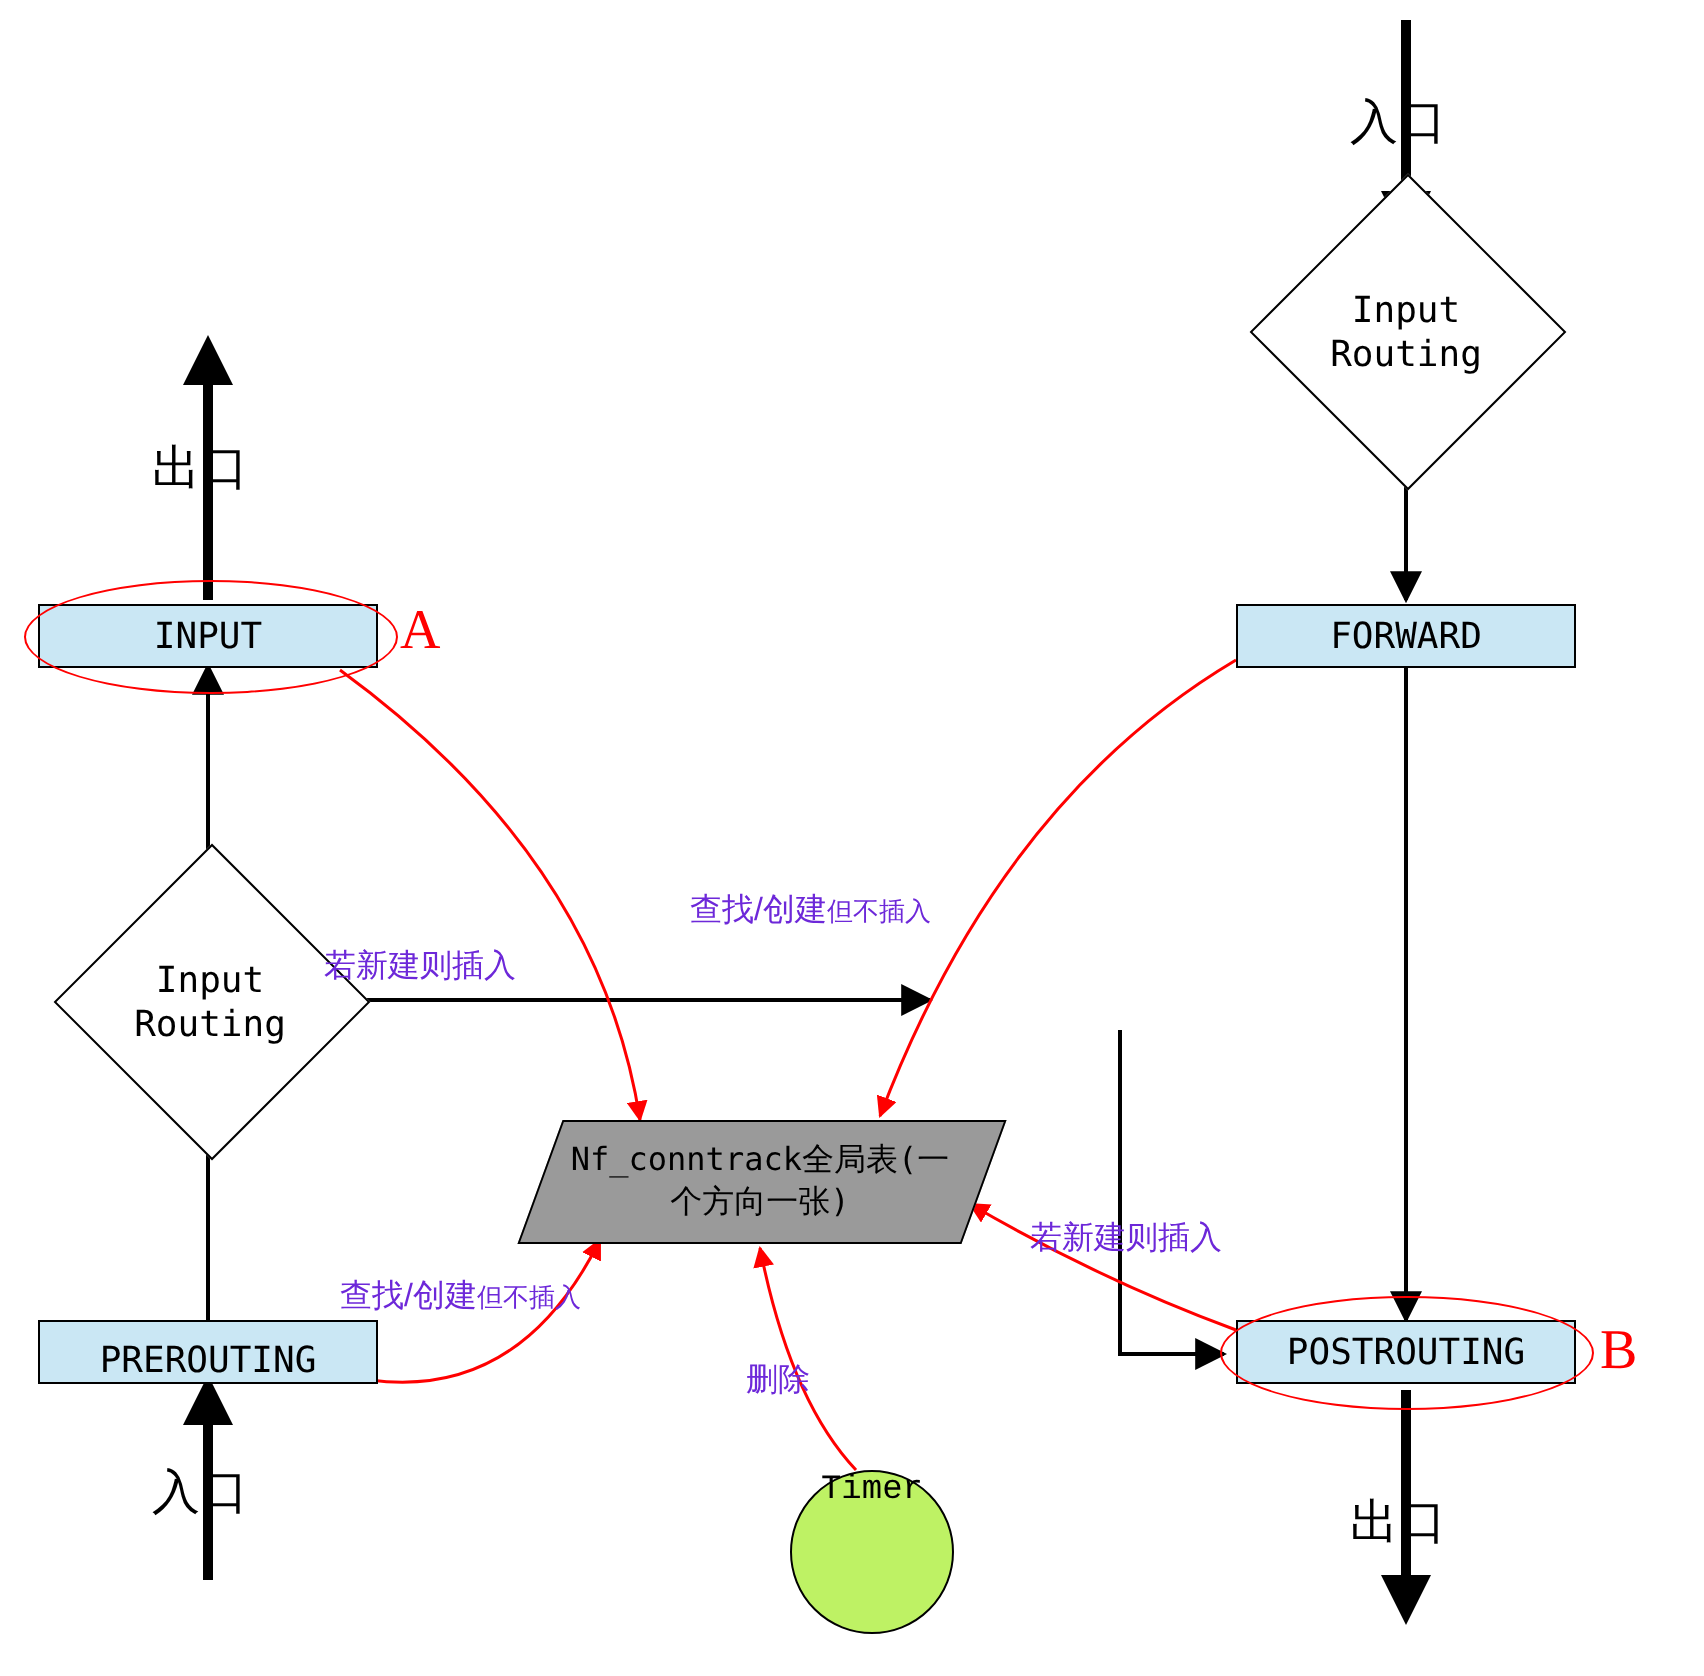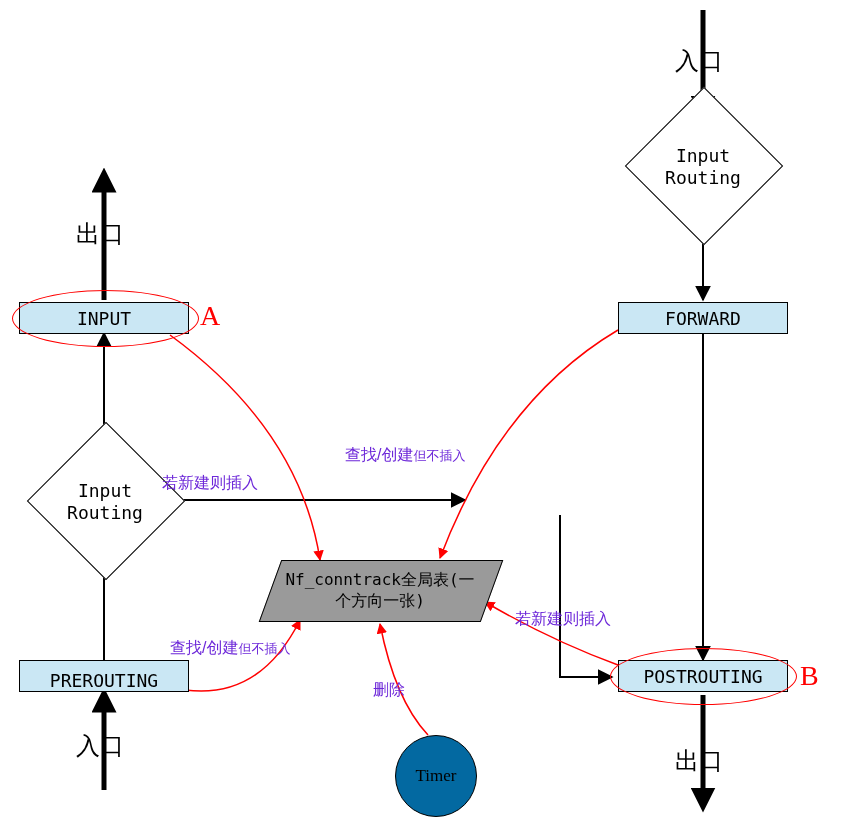--- a/index.html
+++ b/index.html
@@ -56,25 +56,25 @@
     font-size: 16px;
     line-height: 1.3;
   }
   .circle {
     position: absolute;
     width: 80px;
     height: 80px;
     border: 1.5px solid #000;
     border-radius: 50%;
     display: flex;
-    align-items: center;
+    align-items: flex-start;
     justify-content: center;
-    font-family: Liberation Serif, serif;
+    font-family: Liberation Mono, monospace;
     font-size: 17px;
-    background: #0369a1;
+    background: #bef264;
   }
   .label {
     position: absolute;
     font-size: 24px;
     font-family: "SimSun", sans-serif;
   }
   .red-label {
     position: absolute;
     color: #6d28d9;
     font-size: 16px;

